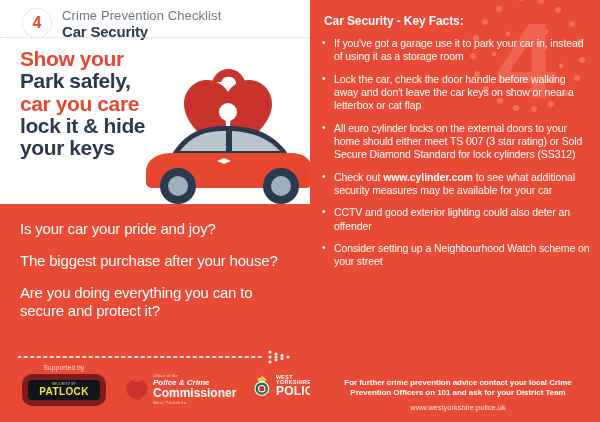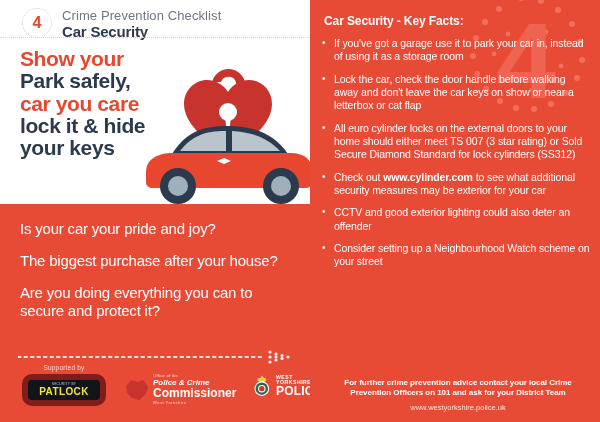--- a/index.html
+++ b/index.html
@@ -300,21 +300,21 @@
       </g>
       <text x="80" y="104" font-family="Liberation Sans, sans-serif" font-size="108" font-weight="bold" fill="#ee6450" text-anchor="middle">4</text>
     </svg>
 
     <div class="facts-title">Car Security - Key Facts:</div>
 
     <ul class="facts">
       <li>If you've got a garage use it to park your car in, instead of using it as a storage room</li>
       <li>Lock the car, check the door handle before walking away and don't leave the car keys on show or near a letterbox or cat flap</li>
       <li>All euro cylinder locks on the external doors to your home should either meet TS 007 (3 star rating) or Sold Secure Diamond Standard for lock cylinders (SS312)</li>
-      <li><span>Check out </span><b>www.cylinder.com</b><span> to see what additional security measures may be exterior for your car</span></li>
+      <li><span>Check out </span><b>www.cylinder.com</b><span> to see what additional security measures may be available for your car</span></li>
       <li>CCTV and good exterior lighting could also deter an offender</li>
       <li>Consider setting up a Neighbourhood Watch scheme on your street</li>
     </ul>
 
     <div class="right-footer">
       <div class="rf-bold">For further crime prevention advice contact your local Crime Prevention Officers on 101 and ask for your District Team</div>
       <div class="rf-url">www.westyorkshire.police.uk</div>
     </div>
   </div>
 

